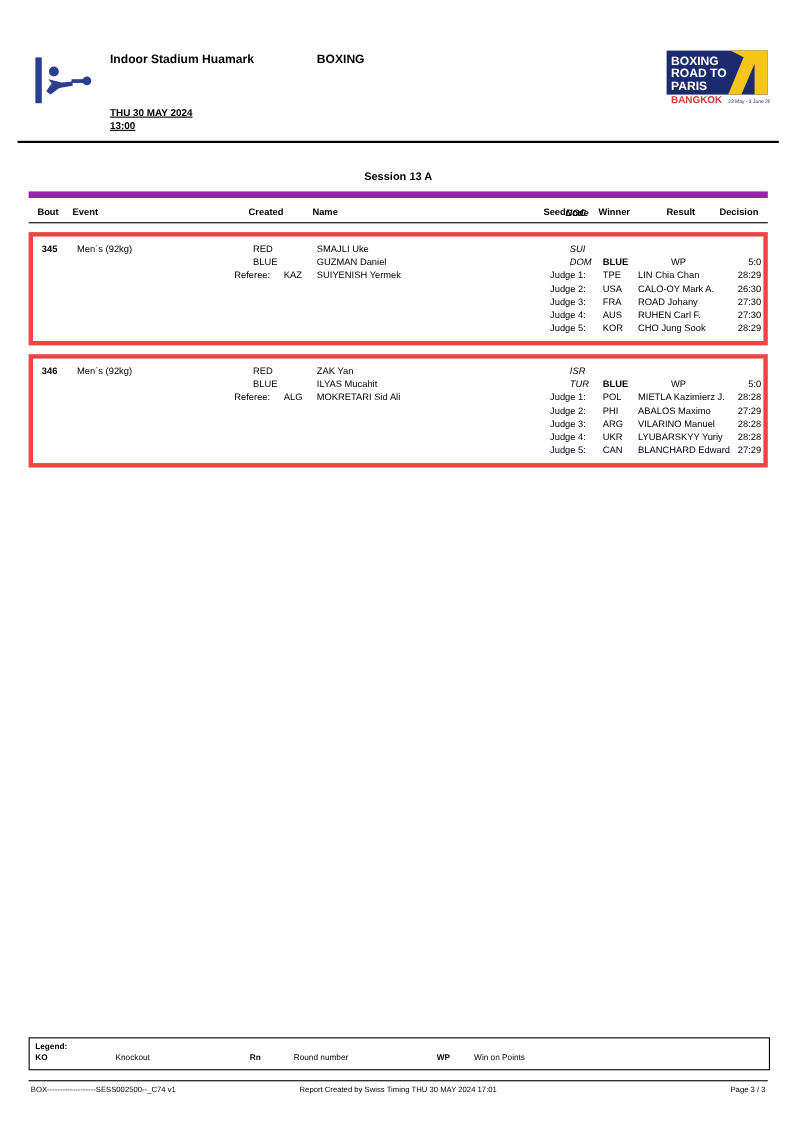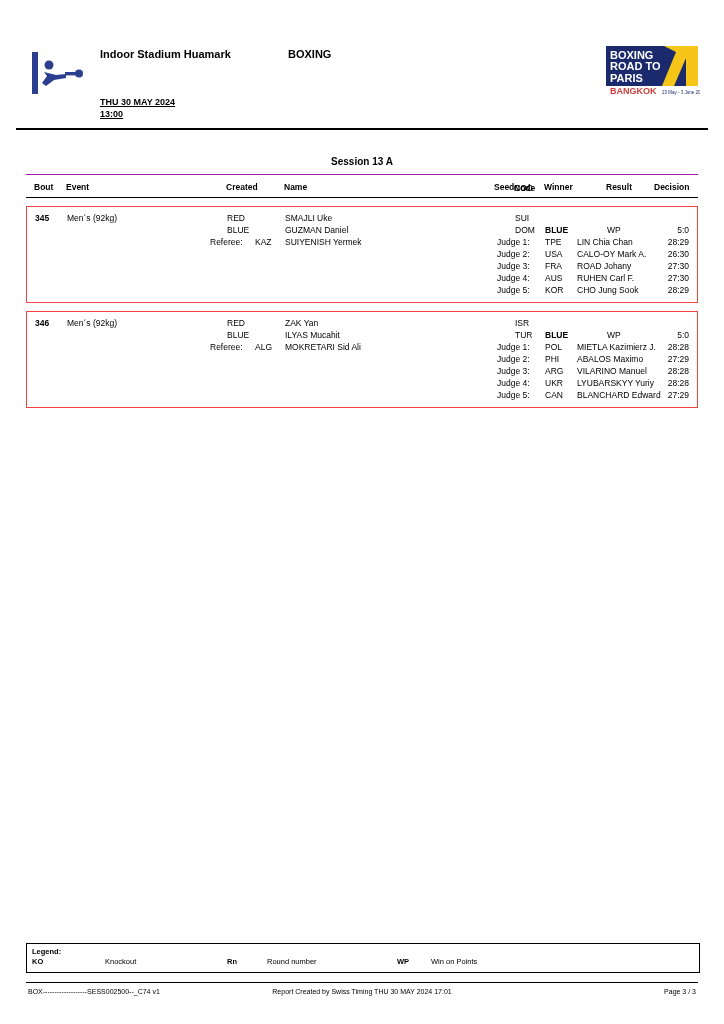--- a/index.html
+++ b/index.html
@@ -102,49 +102,49 @@
   
   .table-wrap {
     position: absolute;
     left: 26px;
     top: 150px;
     width: 672px;
   }
   .colhdr {
     position: relative;
     height: 22px;
-    border-top: 1px solid #a21caf;
+    border-top: 6px solid #a21caf;
     border-bottom: 1px solid #000;
     font-size: 8.5px;
     font-weight: bold;
   }
   .colhdr span {
     position: absolute;
     top: 7px;
     white-space: nowrap;
   }
   .colhdr span.two-line {
     top: 2px;
     line-height: 9px;
   }
 
   
   .c-bout   { left: 8px; }
   .c-event  { left: 40px; }
   .c-corner { left: 200px; }
   .c-name   { left: 258px; }
   .c-seed   { left: 468px; }
-  .c-noc    { left: 488px; }
+  .c-noc    { left: 488px; font-style: italic; }
   .c-winner { left: 518px; }
   .c-result { left: 580px; }
   .c-dec    { left: 628px; }
 
   .bout-block {
     position: relative;
-    border: 1px solid #ef4444;
+    border: 4px solid #ef4444;
     margin-top: 8px;
     font-size: 8.5px;
   }
   .row {
     position: relative;
     height: 12px;
   }
   .row > span {
     position: absolute;
     top: 0;

